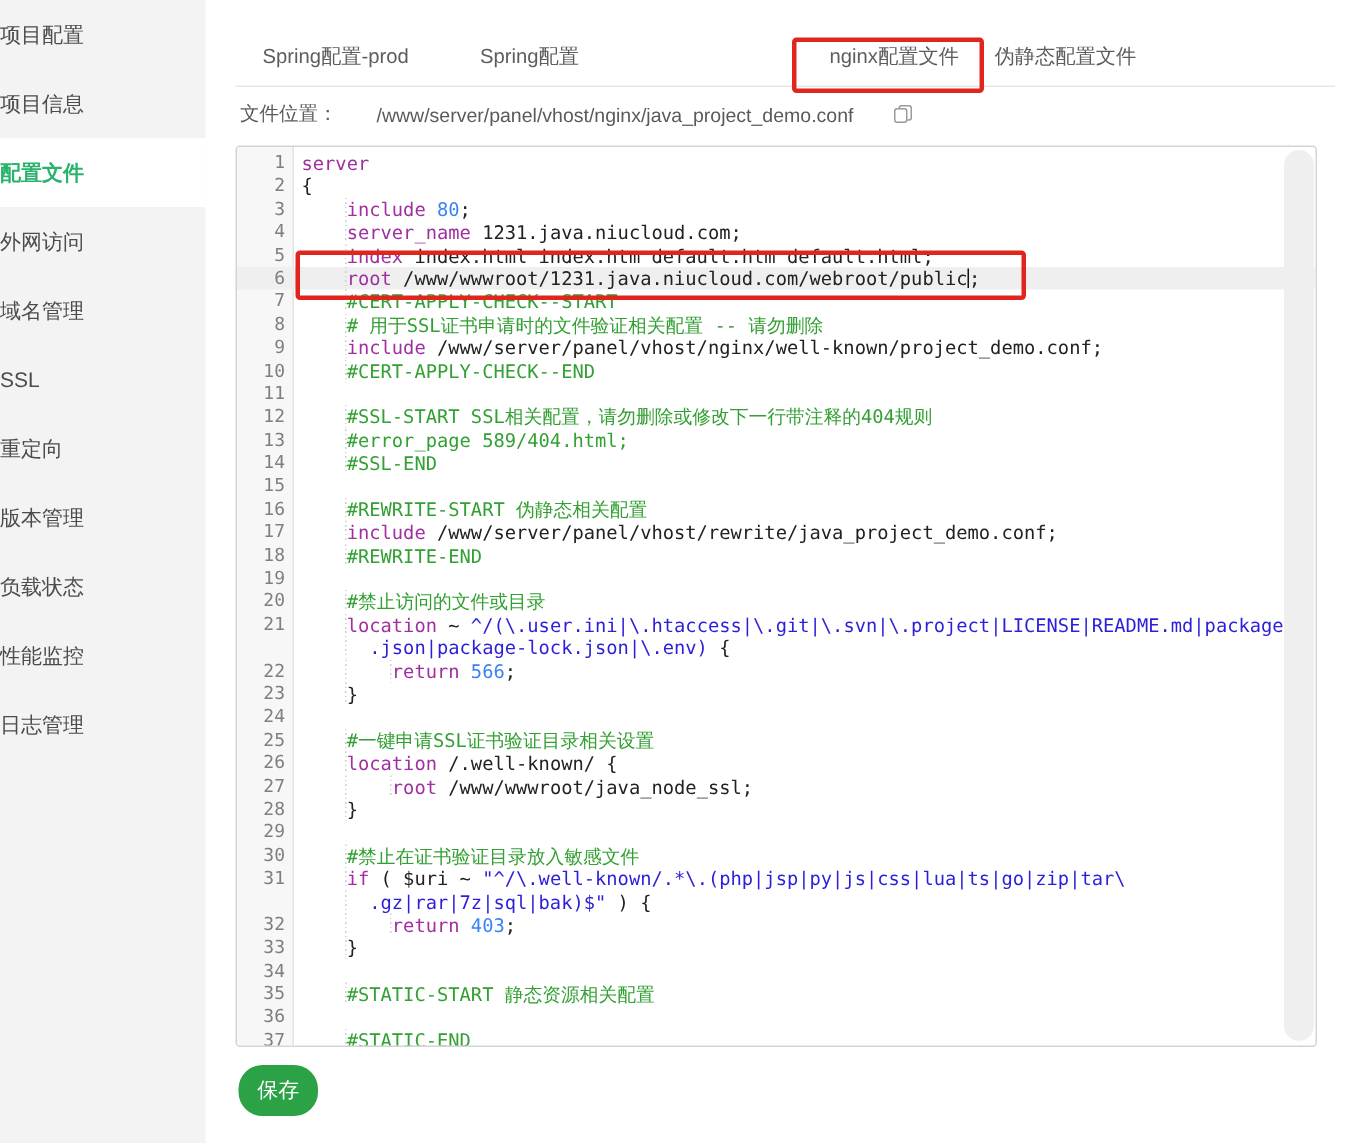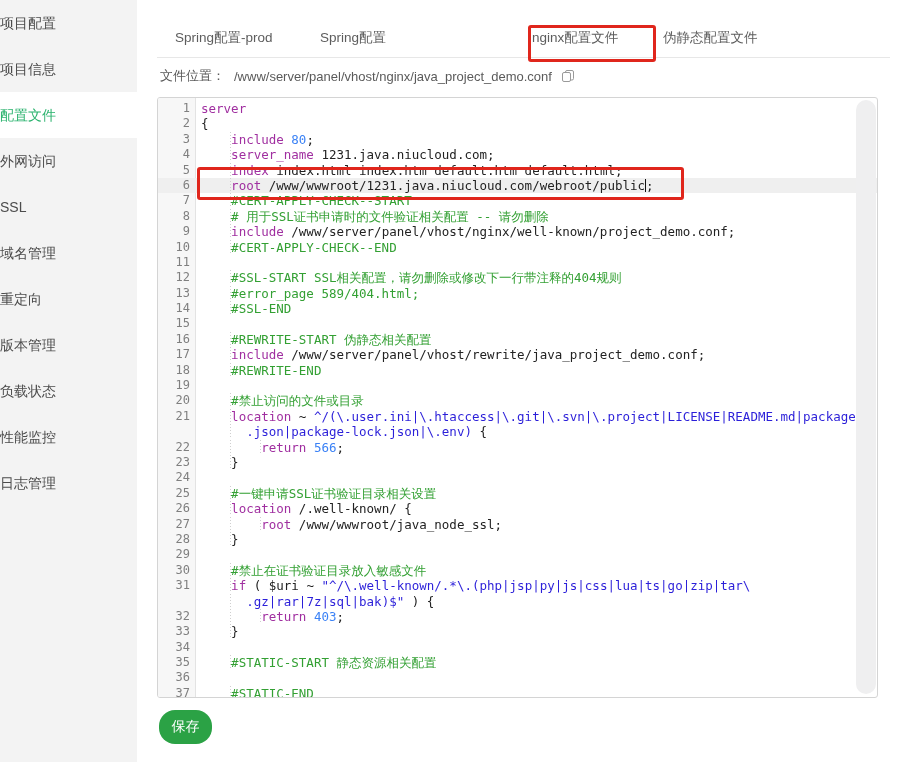--- a/index.html
+++ b/index.html
@@ -3,27 +3,27 @@
 <meta charset="utf-8">
 <style>
   html,body{margin:0;padding:0;}
   body{
     width:905px;height:762px;position:relative;overflow:hidden;
     background:#ffffff;font-family:"Liberation Sans",sans-serif;
   }
   
   .sidebar{position:absolute;left:0;top:0;width:137px;height:762px;background:#f3f3f3;}
   .side-item{height:46px;line-height:46px;font-size:14px;color:#4c4c4c;cursor:pointer;}
-  .side-item.active{background:#ffffff;color:#2bb36e;}
+  .side-item.active{background:#ffffff;color:#2bb36e;font-weight:bold;}
   
   .tabs{position:absolute;left:157px;top:20px;width:733px;height:37px;border-bottom:1px solid #e7e7e7;}
   .tab{position:absolute;top:9px;font-size:13.5px;color:#5d5d5d;cursor:pointer;white-space:nowrap;}
-  .tab.t0{left:18px}.tab.t1{left:163px}.tab.t2{left:375px}.tab.t3{left:506px}
+  .tab.t0{left:18px}.tab.t1{left:163px}.tab.t2{left:396px}.tab.t3{left:506px}
   
-  .file-row{position:absolute;left:160px;top:66px;height:20px;display:flex;align-items:center;gap:9px;
+  .file-row{position:absolute;left:160px;top:66px;height:20px;display:flex;align-items:center;gap:26px;
     font-size:13px;color:#5a5a5a;}
   .copy-icon{cursor:pointer;display:inline-block;line-height:0;}
   
   .editor{position:absolute;left:157px;top:97px;width:719px;height:599px;
     border:1px solid #d4d4d4;border-radius:3px;background:#fff;overflow:hidden;
     font-family:"DejaVu Sans Mono",monospace;font-size:12.5px;line-height:15.4px;}
   .gutter-bg{position:absolute;left:0;top:0;bottom:0;width:37px;background:#f7f7f7;border-right:1px solid #e3e3e3;}
   .rows{position:relative;padding-top:3px;}
   .cm-row{display:flex;white-space:pre;height:15.4px;}
   .cm-row.active{background:#efefef;}
@@ -46,22 +46,22 @@
     border:none;border-radius:16px;font-size:14px;font-family:"Liberation Sans",sans-serif;cursor:pointer;}
 </style>
 </head>
 <body>
 
 <div class="sidebar">
     <div class="side-item">项目配置</div>
     <div class="side-item">项目信息</div>
     <div class="side-item active">配置文件</div>
     <div class="side-item">外网访问</div>
+    <div class="side-item">域名管理</div>
     <div class="side-item">SSL</div>
-    <div class="side-item">域名管理</div>
     <div class="side-item">重定向</div>
     <div class="side-item">版本管理</div>
     <div class="side-item">负载状态</div>
     <div class="side-item">性能监控</div>
     <div class="side-item">日志管理</div>
   </div>
 
 <div class="tabs">
     <span class="tab t0">Spring配置-prod</span>
     <span class="tab t1">Spring配置</span>

